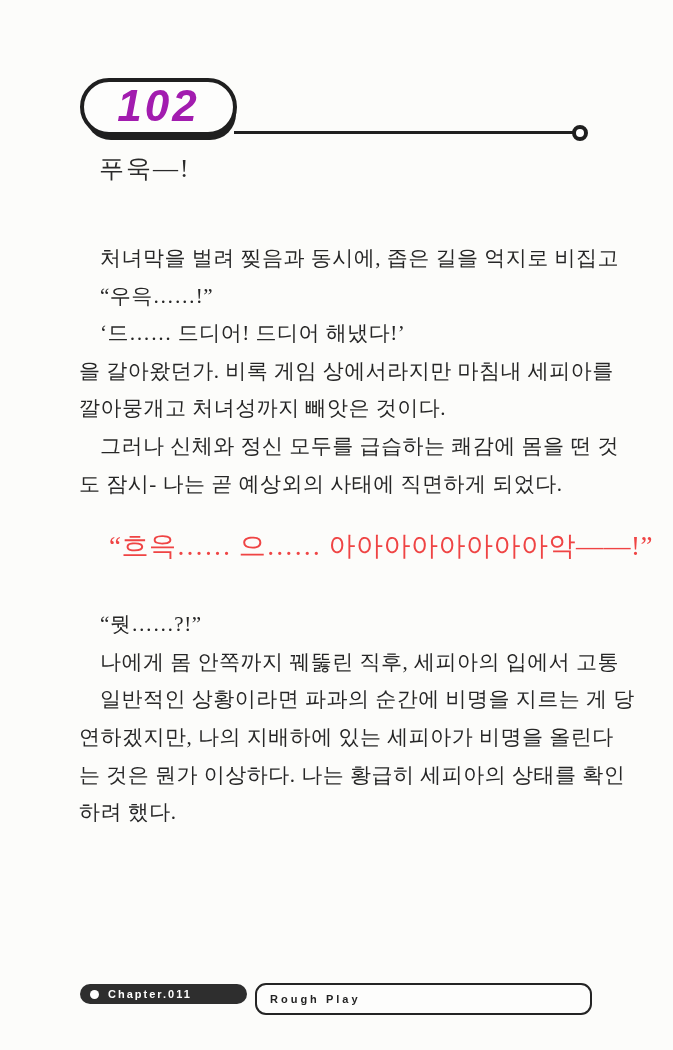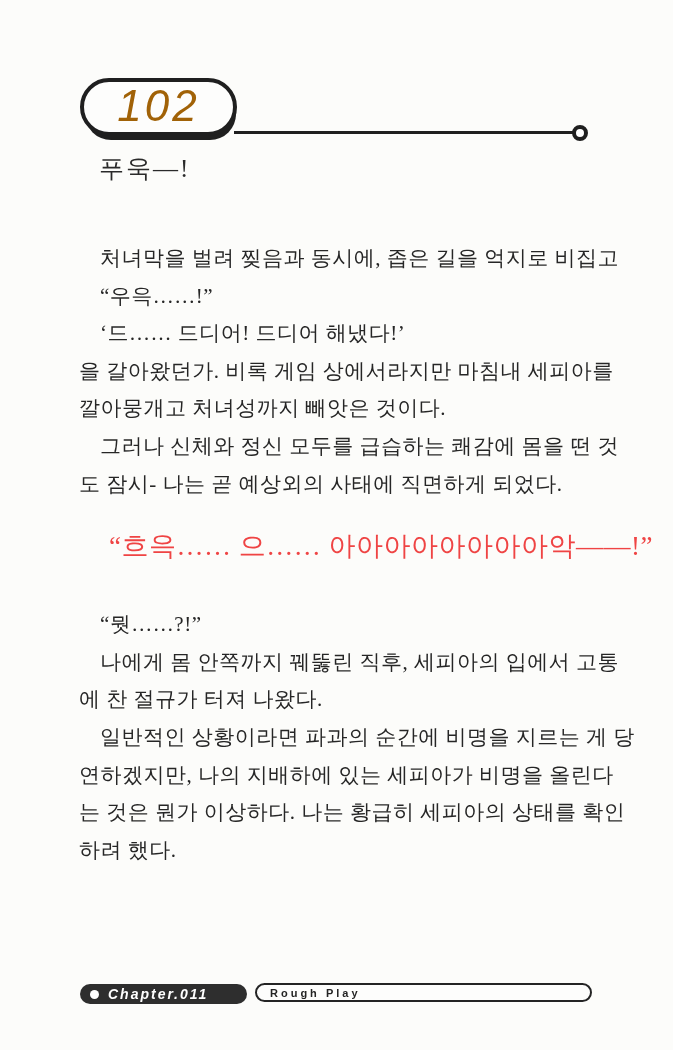--- a/index.html
+++ b/index.html
@@ -20,24 +20,24 @@
     width: 149px; height: 50px;
     border: 4px solid #1f1f1f;
     border-radius: 29px;
     background: #fdfdfc;
     box-shadow: 2px 7px 0 -3px #1f1f1f;
     display: flex; align-items: center; justify-content: center;
   }
   .page-number {
     font-family: "Liberation Sans", sans-serif;
     font-style: italic;
-    font-weight: normal;
+    font-weight: bold;
     font-size: 44px;
     letter-spacing: 3px;
-    color: #a16207;
+    color: #a21caf;
     transform: translateY(-1px);
   }
   .header-rule {
     position: absolute;
     left: 234px; top: 131px;
     width: 341px; height: 3px;
     background: #1f1f1f;
   }
   .header-ring {
     position: absolute;
@@ -93,30 +93,29 @@
   .bullet-dot {
     width: 9px; height: 9px;
     background: #ffffff;
     border-radius: 50%;
     margin-right: 9px;
     flex: 0 0 auto;
   }
   .chapter-label {
     color: #ffffff;
     font-family: "Liberation Sans", sans-serif;
-    font-size: 14px;
+    font-size: 11px;
     font-weight: bold;
     letter-spacing: 2px;
     transform: translateY(-0.5px);
-    font-style: italic;
   }
   .title-pill {
     position: absolute;
     left: 255px; top: 983px;
-    width: 337px; height: 19px;
+    width: 337px; height: 32px;
     border: 2px solid #242424;
     border-radius: 11px;
     background: #fdfdfc;
     display: flex; align-items: center;
     padding-left: 13px;
     box-sizing: border-box;
   }
   .title-label {
     color: #242424;
     font-family: "Liberation Sans", sans-serif;
@@ -144,21 +143,20 @@
     <div class="text-line indent">‘드…… 드디어! 드디어 해냈다!’</div>
     <div class="text-line">을 갈아왔던가. 비록 게임 상에서라지만 마침내 세피아를</div>
     <div class="text-line">깔아뭉개고 처녀성까지 빼앗은 것이다.</div>
     <div class="text-line indent">그러나 신체와 정신 모두를 급습하는 쾌감에 몸을 떤 것</div>
     <div class="text-line">도 잠시- 나는 곧 예상외의 사태에 직면하게 되었다.</div>
 
     <div class="scream-line">“흐윽…… 으…… 아아아아아아아아악——!”</div>
 
     <div class="text-line indent">“뭣……?!”</div>
     <div class="text-line indent">나에게 몸 안쪽까지 꿰뚫린 직후, 세피아의 입에서 고통</div>
-    <div class="text-line">에 찬 절규가 터져 나왔다.</div>
     <div class="text-line indent">일반적인 상황이라면 파과의 순간에 비명을 지르는 게 당</div>
     <div class="text-line">연하겠지만, 나의 지배하에 있는 세피아가 비명을 올린다</div>
     <div class="text-line">는 것은 뭔가 이상하다. 나는 황급히 세피아의 상태를 확인</div>
     <div class="text-line">하려 했다.</div>
   </main>
 
   <footer>
     <div class="chapter-pill">
       <span class="bullet-dot"></span>
       <span class="chapter-label">Chapter.011</span>

